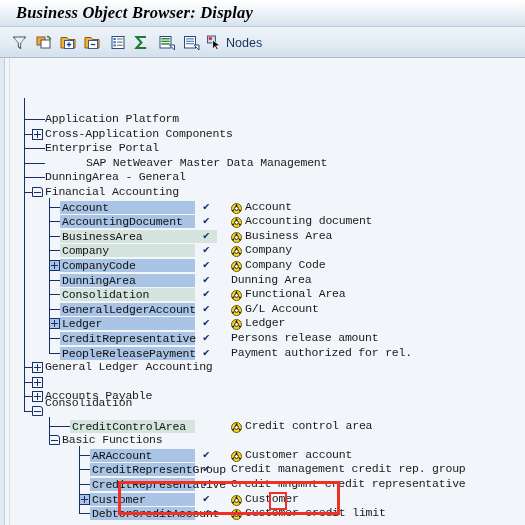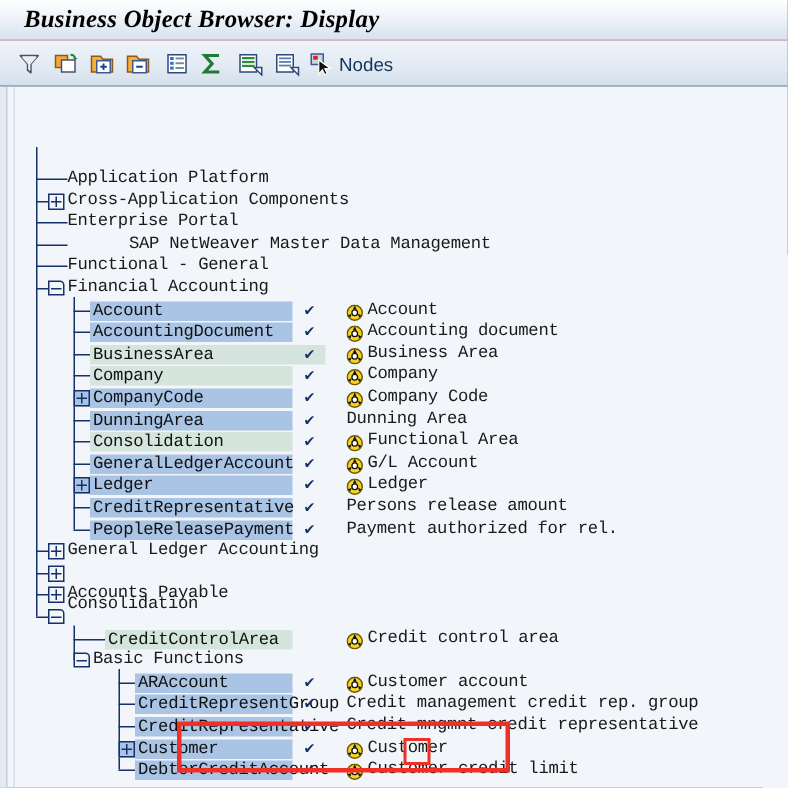--- a/index.html
+++ b/index.html
@@ -213,21 +213,21 @@
         <div class="hline" style="left: 24px; top: 61px; width: 21px;"></div>
         <div class="lbl-plain" style="left: 45px; top: 54px;">Application Platform</div>
         <div class="hline" style="left: 24px; top: 75.6px; width: 8px;"></div>
         <div class="exp plus" style="left: 32px; top: 70.6px;"></div>
         <div class="lbl-plain" style="left: 45px; top: 68.6px;">Cross-Application Components</div>
         <div class="hline" style="left: 24px; top: 90.2px; width: 21px;"></div>
         <div class="lbl-plain" style="left: 45px; top: 83.2px;">Enterprise Portal</div>
         <div class="hline" style="left: 24px; top: 104.8px; width: 21px;"></div>
         <div class="lbl-plain" style="left: 45px; top: 97.8px; margin-left: 41px;">SAP NetWeaver Master Data Management</div>
         <div class="hline" style="left: 24px; top: 119.4px; width: 21px;"></div>
-        <div class="lbl-plain" style="left: 45px; top: 112.4px;">Functional - General</div>
+        <div class="lbl-plain" style="left: 45px; top: 112.4px;">DunningArea - General</div>
         <div class="hline" style="left: 24px; top: 134px; width: 8px;"></div>
         <div class="fexp" style="left: 32px; top: 129px;"></div>
         <div class="lbl-plain" style="left: 45px; top: 127px;">Financial Accounting</div>
         <div class="hline" style="left: 49px; top: 148.6px; width: 13px;"></div>
         <div class="hl blue" style="left: 60px; top: 142.6px; width: 135px;">Account</div>
         <div class="chk" style="left: 203px; top: 141.6px;">✔</div>
         <div class="ball" style="left: 231px; top: 142.6px;"><svg width="11" height="11" viewBox="0 0 11 11">
             <circle cx="5.5" cy="5.5" r="5" fill="#f5d328" stroke="#6b5a00" stroke-width="1"></circle>
             <circle cx="5.5" cy="5.5" r="1.9" fill="#ffffff" stroke="#111" stroke-width="0.9"></circle>
             <path d="M5.5 0.7 L4.2 3.4 L6.8 3.4 Z" fill="#111"></path>

